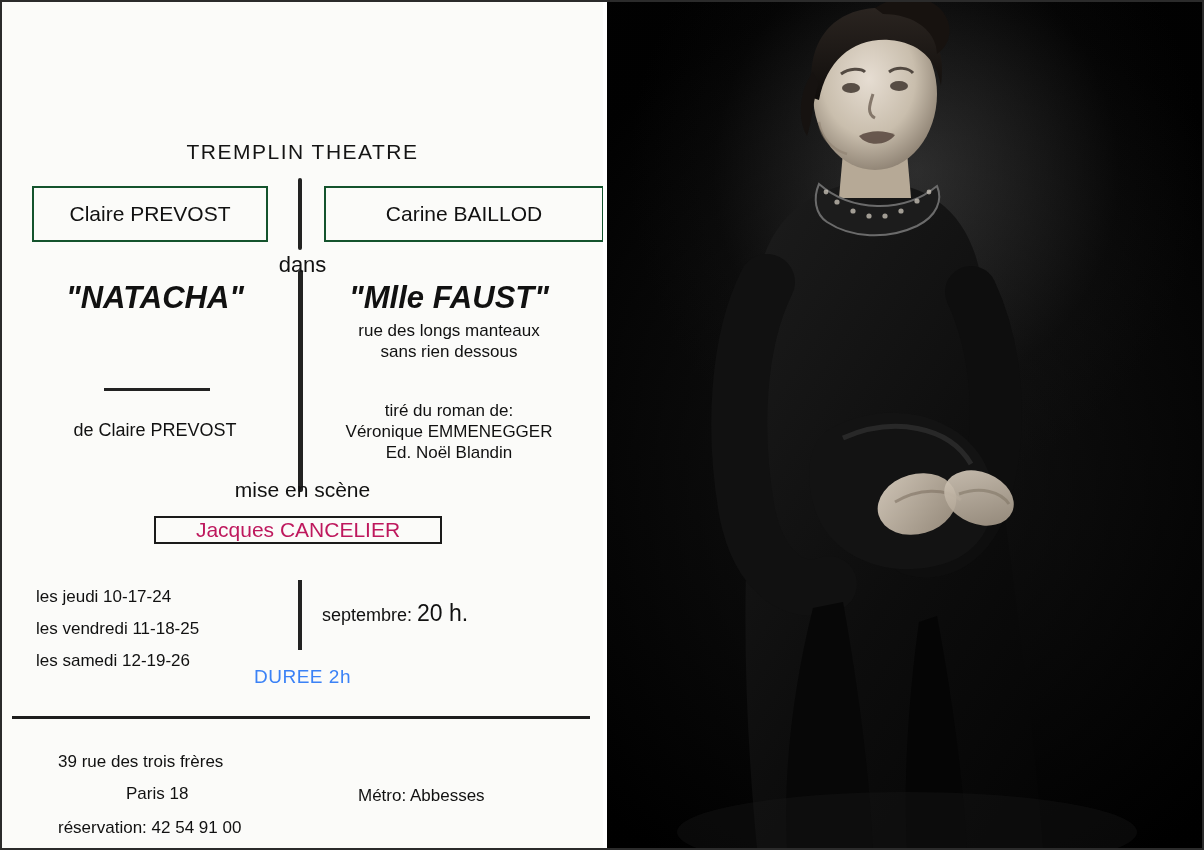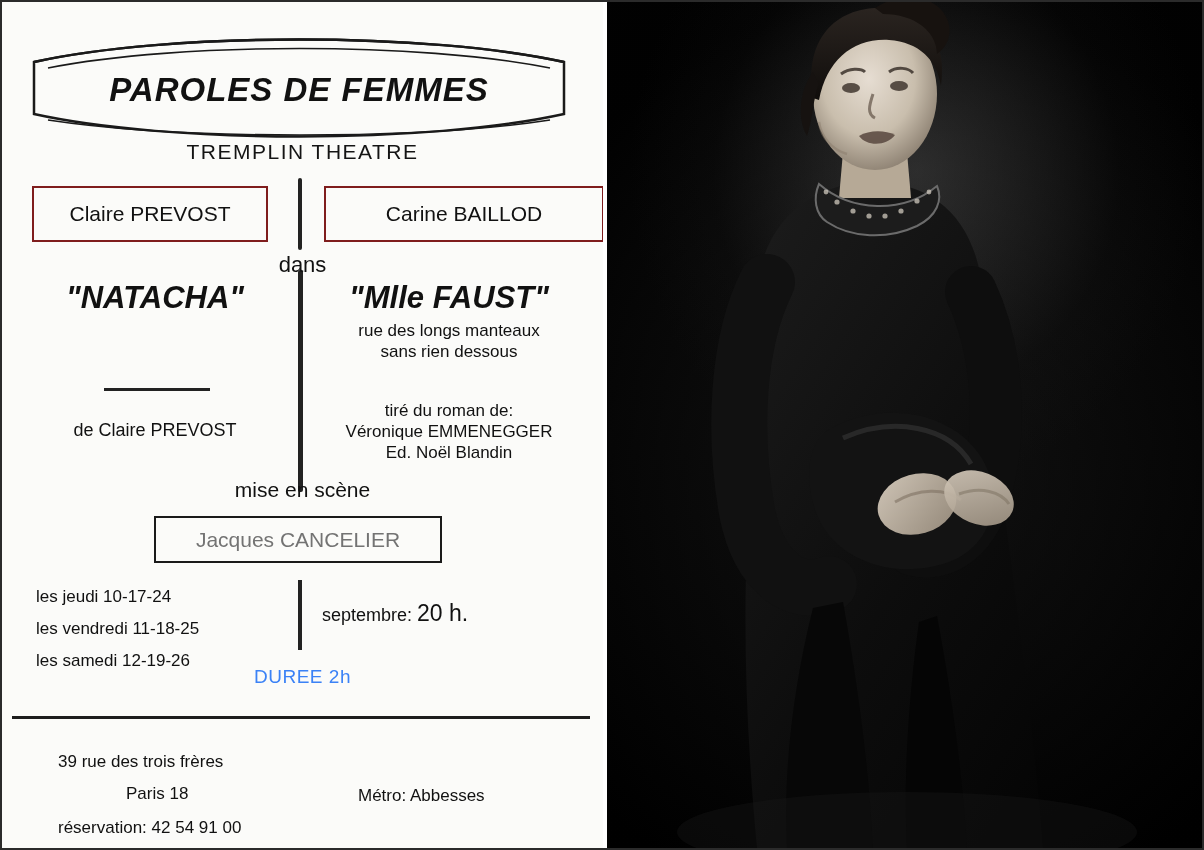--- a/index.html
+++ b/index.html
@@ -66,21 +66,21 @@
     width: 601px;
     text-align: center;
     font-size: 21px;
     letter-spacing: 1.5px;
     color: #141414;
   }
 
   
   .name-box {
     position: absolute;
-    border: 2px solid #7f1d1d;
+    border: 2px solid #14532d;
     box-sizing: border-box;
     display: flex;
     align-items: center;
     justify-content: center;
     font-size: 21px;
     color: #111;
     background: #fbfbf9;
   }
   #actor-left  { left: 30px;  top: 184px; width: 236px; height: 56px; }
   #actor-right { left: 322px; top: 184px; width: 280px; height: 56px; }
@@ -152,28 +152,28 @@
     text-align: center;
     font-size: 21px;
     color: #111;
   }
 
   #director-box {
     position: absolute;
     left: 152px;
     top: 514px;
     width: 288px;
-    height: 47px;
+    height: 28px;
     border: 2px solid #1a1a1a;
     box-sizing: border-box;
     display: flex;
     align-items: center;
     justify-content: center;
     font-size: 21px;
-    color: #737373;
+    color: #be185d;
     background: #fbfbf9;
   }
 
   
   .dates {
     position: absolute;
     left: 34px;
     top: 566px;
     width: 250px;
     font-size: 17px;
@@ -243,29 +243,20 @@
   }
   #photo svg { position: absolute; left: 0; top: 0; }
 </style>
 </head>
 <body>
 
 <div id="page">
 
   <div id="flyer">
 
-    <div class="banner">
-      <svg width="538" height="120" viewBox="0 0 538 120" xmlns="http://www.w3.org/2000/svg">
-        <path d="M4 34 C 140 4, 398 4, 534 34 L 534 86 C 398 116, 140 116, 4 86 Z" fill="#fbfbf9" stroke="#1a1a1a" stroke-width="2.5"></path>
-        <path d="M4 34 C 140 4, 398 4, 534 34" fill="none" stroke="#1a1a1a" stroke-width="2.5"></path>
-        <path d="M18 40 C 150 14, 390 14, 520 40" fill="none" stroke="#1a1a1a" stroke-width="1.6"></path>
-        <path d="M18 92 C 150 112, 390 112, 520 92" fill="none" stroke="#1a1a1a" stroke-width="1.6"></path>
-      </svg>
-      <div class="banner-text">PAROLES DE FEMMES</div>
-    </div>
 
     <div class="company">TREMPLIN THEATRE</div>
 
     <div class="name-box" id="actor-left">Claire PREVOST</div>
     <div class="name-box" id="actor-right">Carine BAILLOD</div>
 
     <div class="vrule" id="vrule-1"></div>
     <div class="vrule" id="vrule-2"></div>
     <div class="vrule" id="vrule-3"></div>
 

